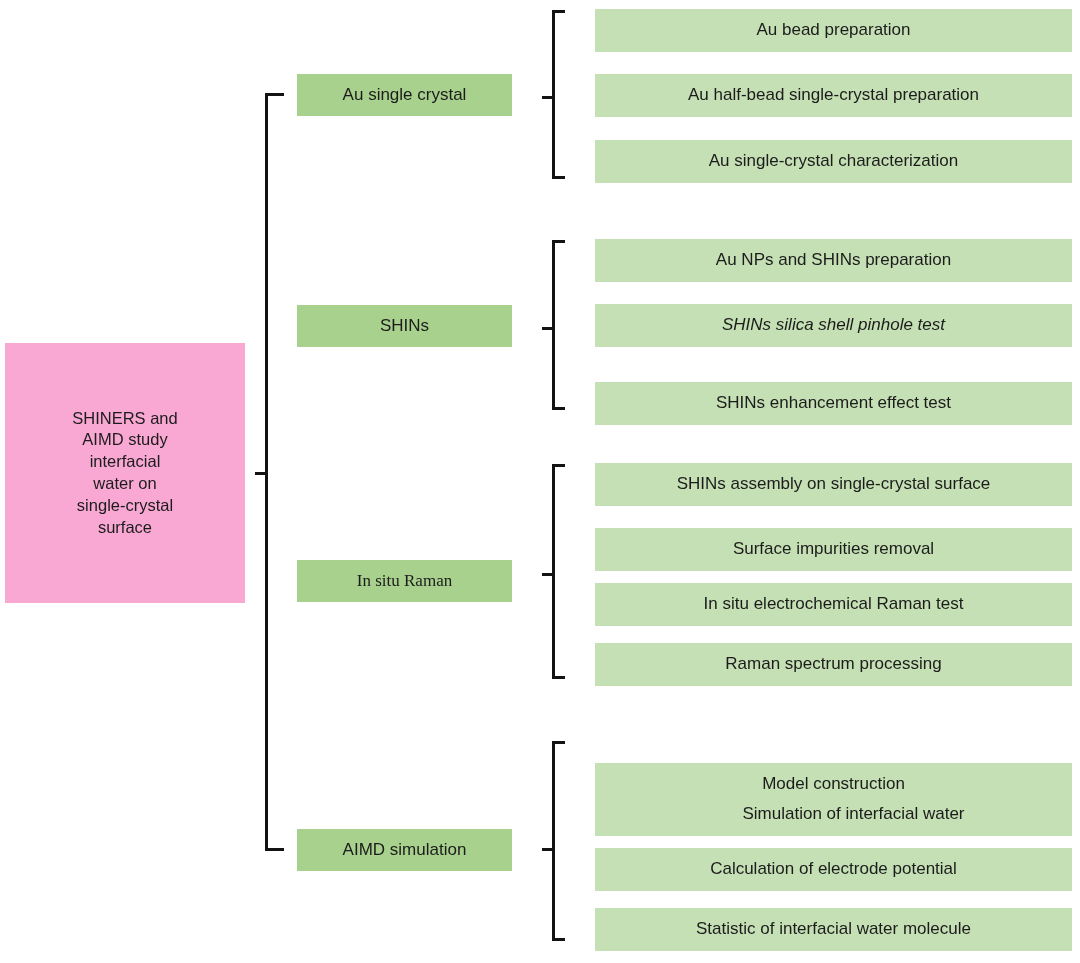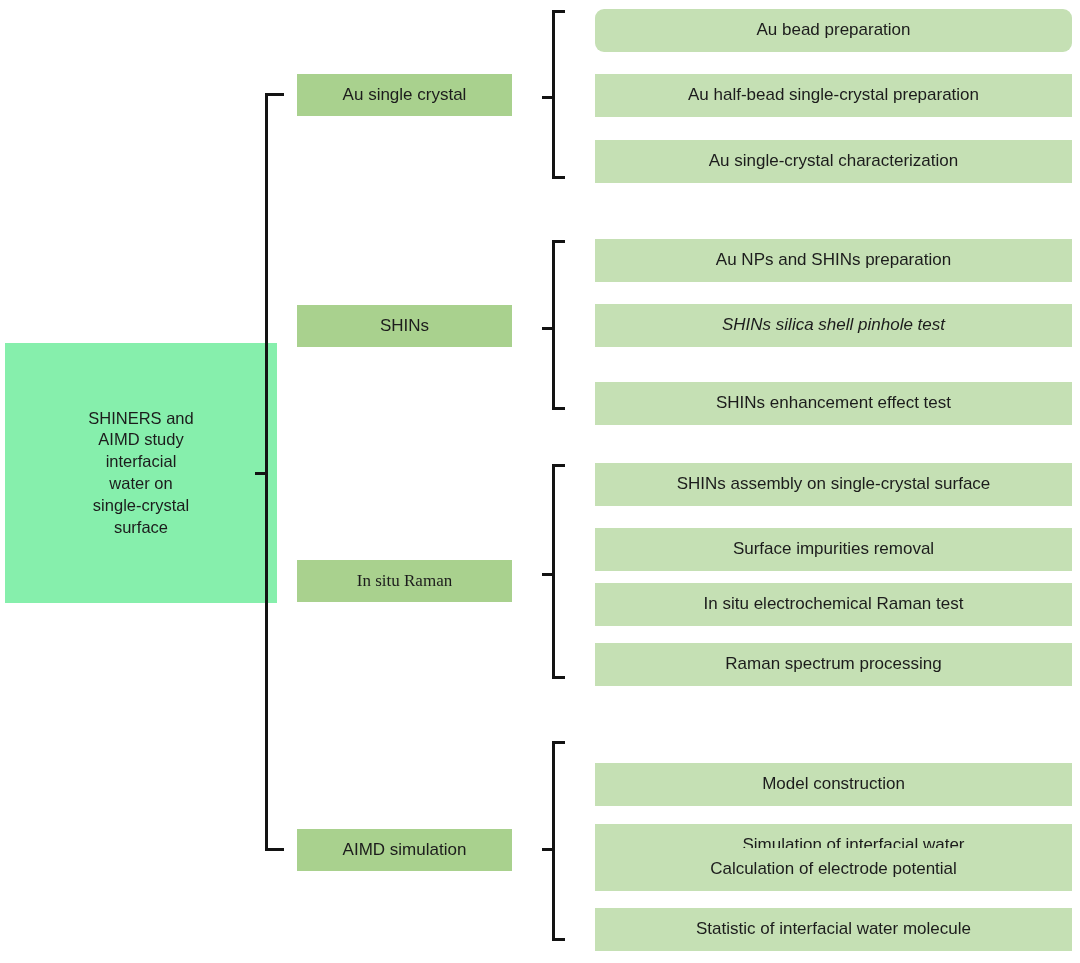--- a/index.html
+++ b/index.html
@@ -27,24 +27,24 @@
     box-sizing: border-box;
     display: flex;
     align-items: center;
     justify-content: center;
     text-align: center;
     line-height: 1.32;
     color: #1c1c1c;
   }
 
   .node.root {
-    background: #86efac;
+    background: #f9a8d4;
     left: 5px;
     top: 343px;
-    width: 272px;
+    width: 240px;
     height: 260px;
     font-size: 16.5px;
     padding: 6px 10px;
   }
   .node.root .multi {
     white-space: pre-line;
   }
 
   .node.branch {
     background: #a9d18e;
@@ -97,21 +97,21 @@
   </div>
 
   <div class="node branch" style="top:74px;">
     <span>Au single crystal</span>
   </div>
 
   <div class="bracket" style="left:552px; top:10px; width:13px; height:169px;">
     <span class="stem" style="top:83px;"></span>
   </div>
 
-  <div class="node leaf" style="top:9px;border-radius:9px;">
+  <div class="node leaf" style="top:9px;">
     <span>Au bead preparation</span>
   </div>
   <div class="node leaf" style="top:74px;">
     <span>Au half-bead single-crystal preparation</span>
   </div>
   <div class="node leaf" style="top:140px;">
     <span>Au single-crystal characterization</span>
   </div>
 
   <div class="node branch" style="top:305px;">
@@ -157,21 +157,21 @@
     <span>AIMD simulation</span>
   </div>
 
   <div class="bracket" style="left:552px; top:741px; width:13px; height:200px;">
     <span class="stem" style="top:104px;"></span>
   </div>
 
   <div class="node leaf" style="top:763px;">
     <span>Model construction</span>
   </div>
-  <div class="node leaf" style="top:824px;padding-left:40px;">
+  <div class="node leaf" style="top:793px;padding-left:40px;">
     <span>Simulation of interfacial water</span>
   </div>
   <div class="node leaf" style="top:848px;">
     <span>Calculation of electrode potential</span>
   </div>
   <div class="node leaf" style="top:908px;">
     <span>Statistic of interfacial water molecule</span>
   </div>
 
 </div>

